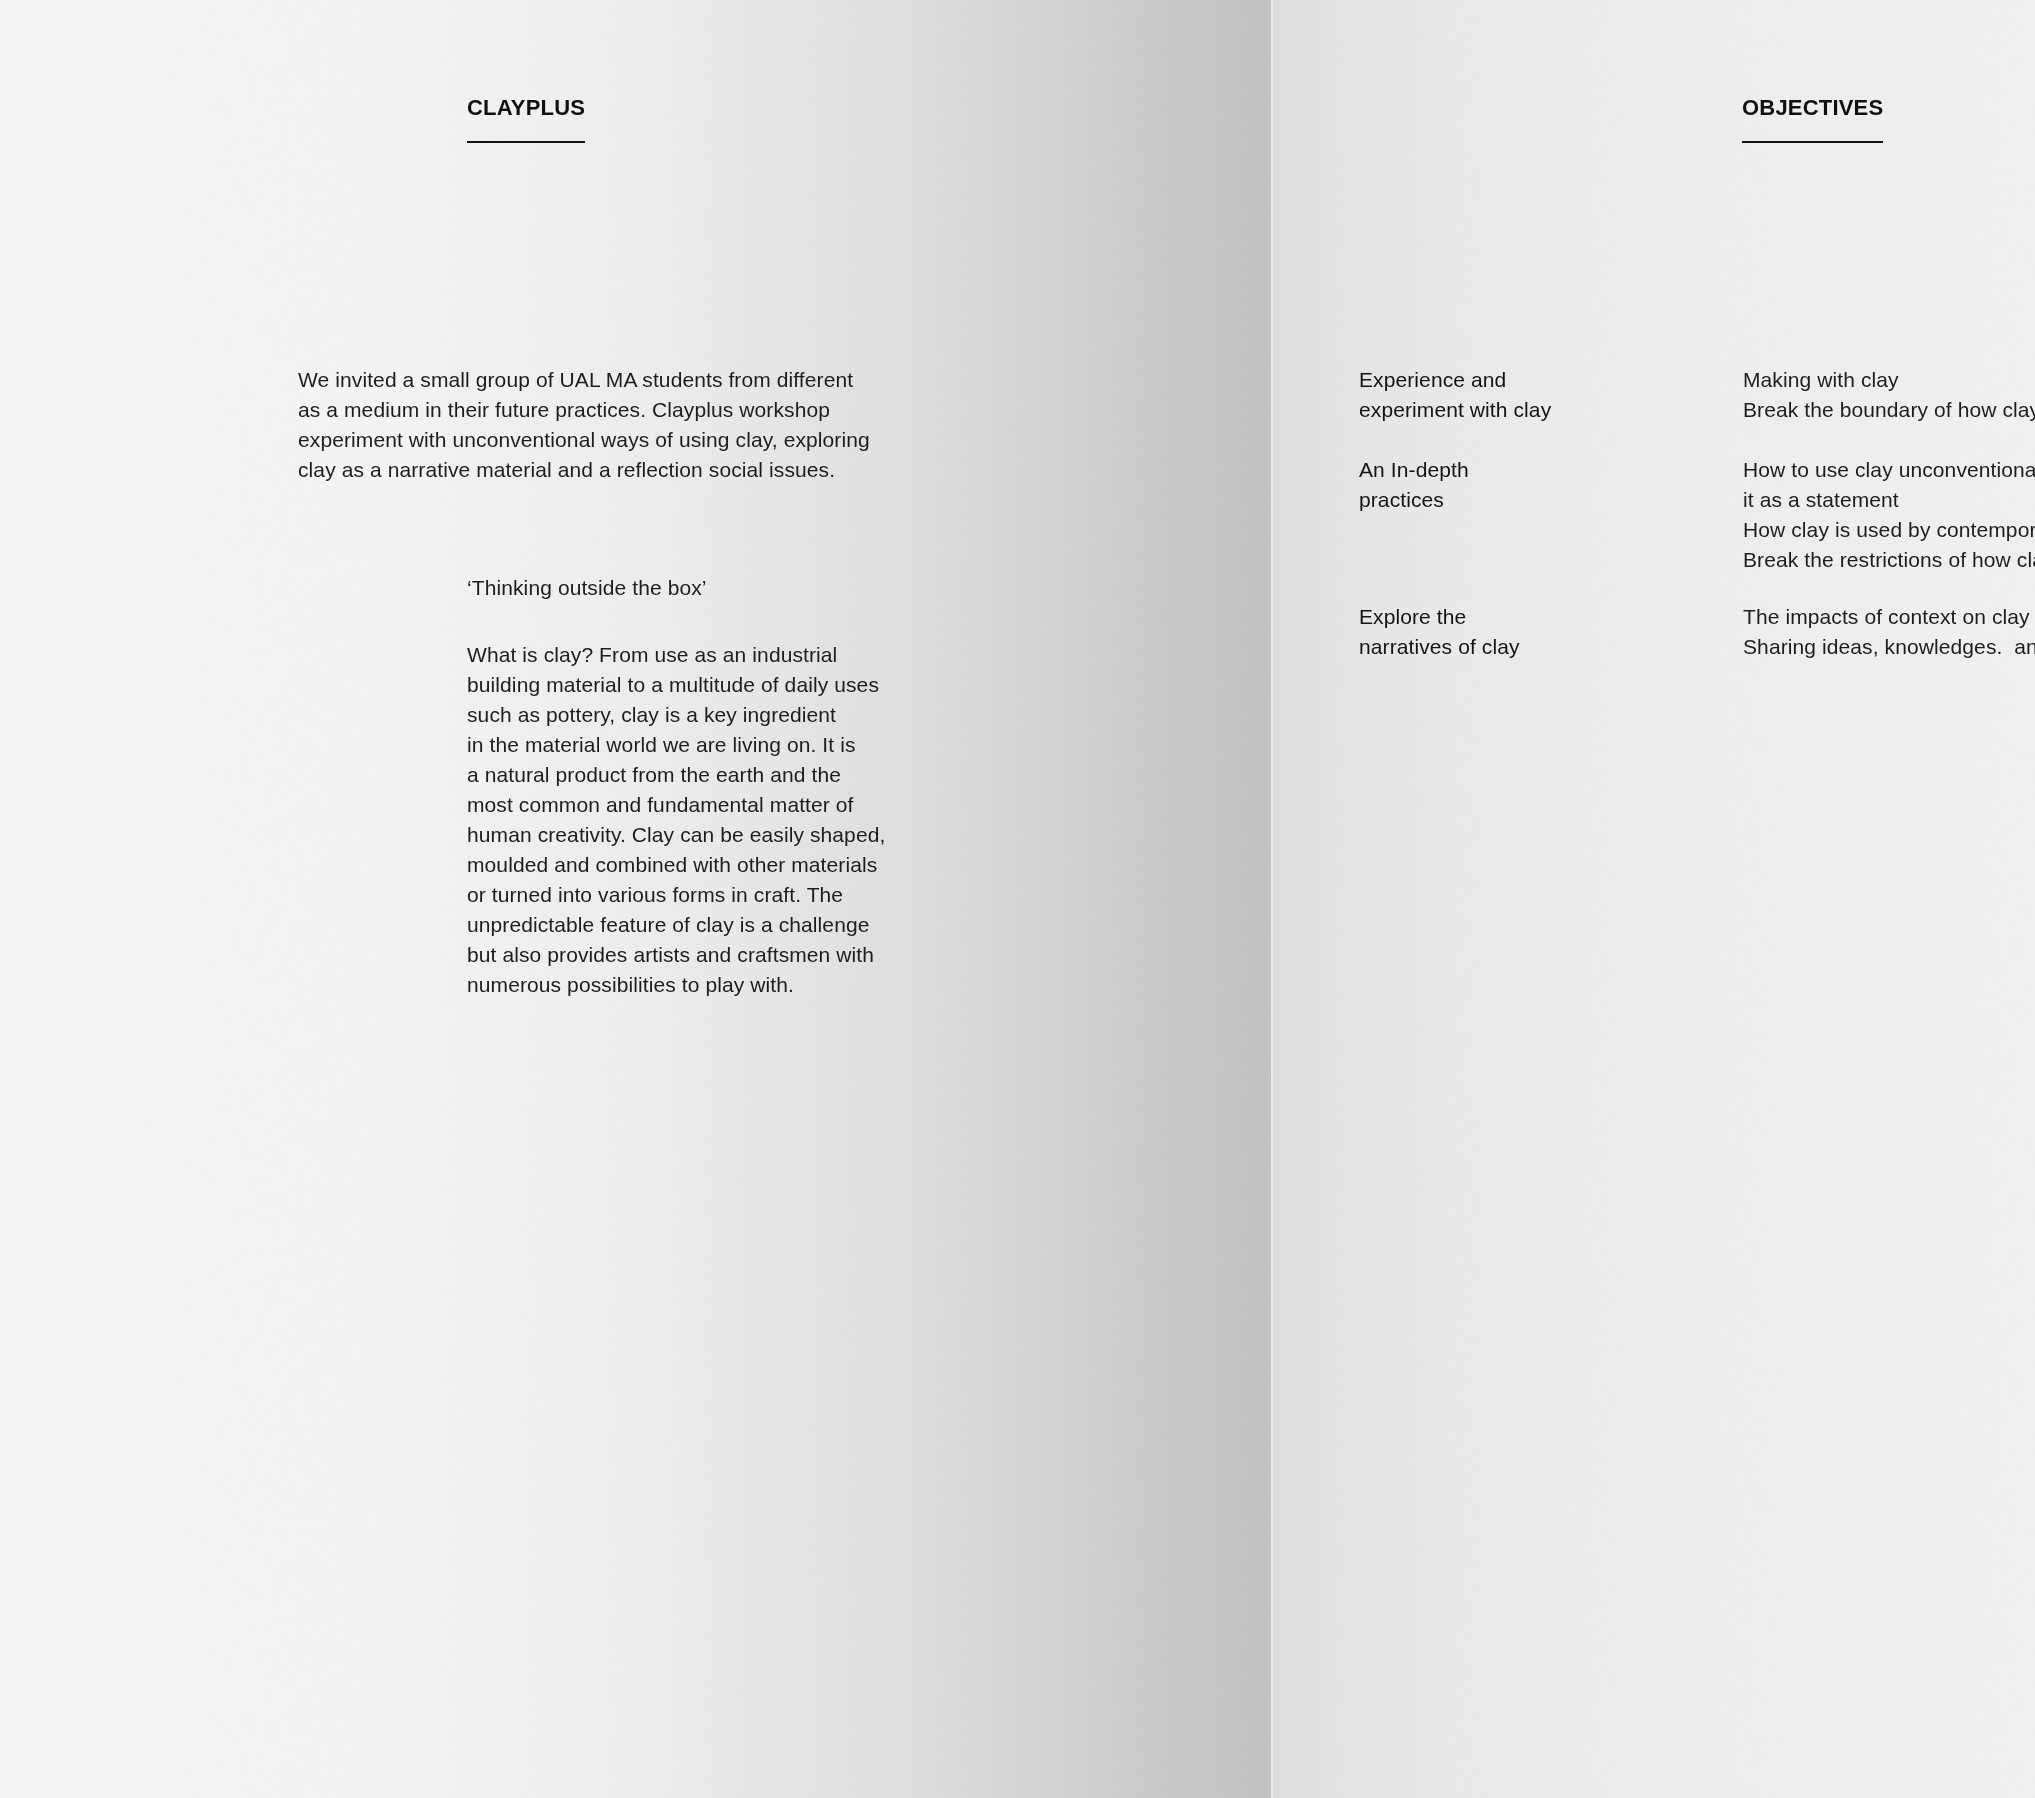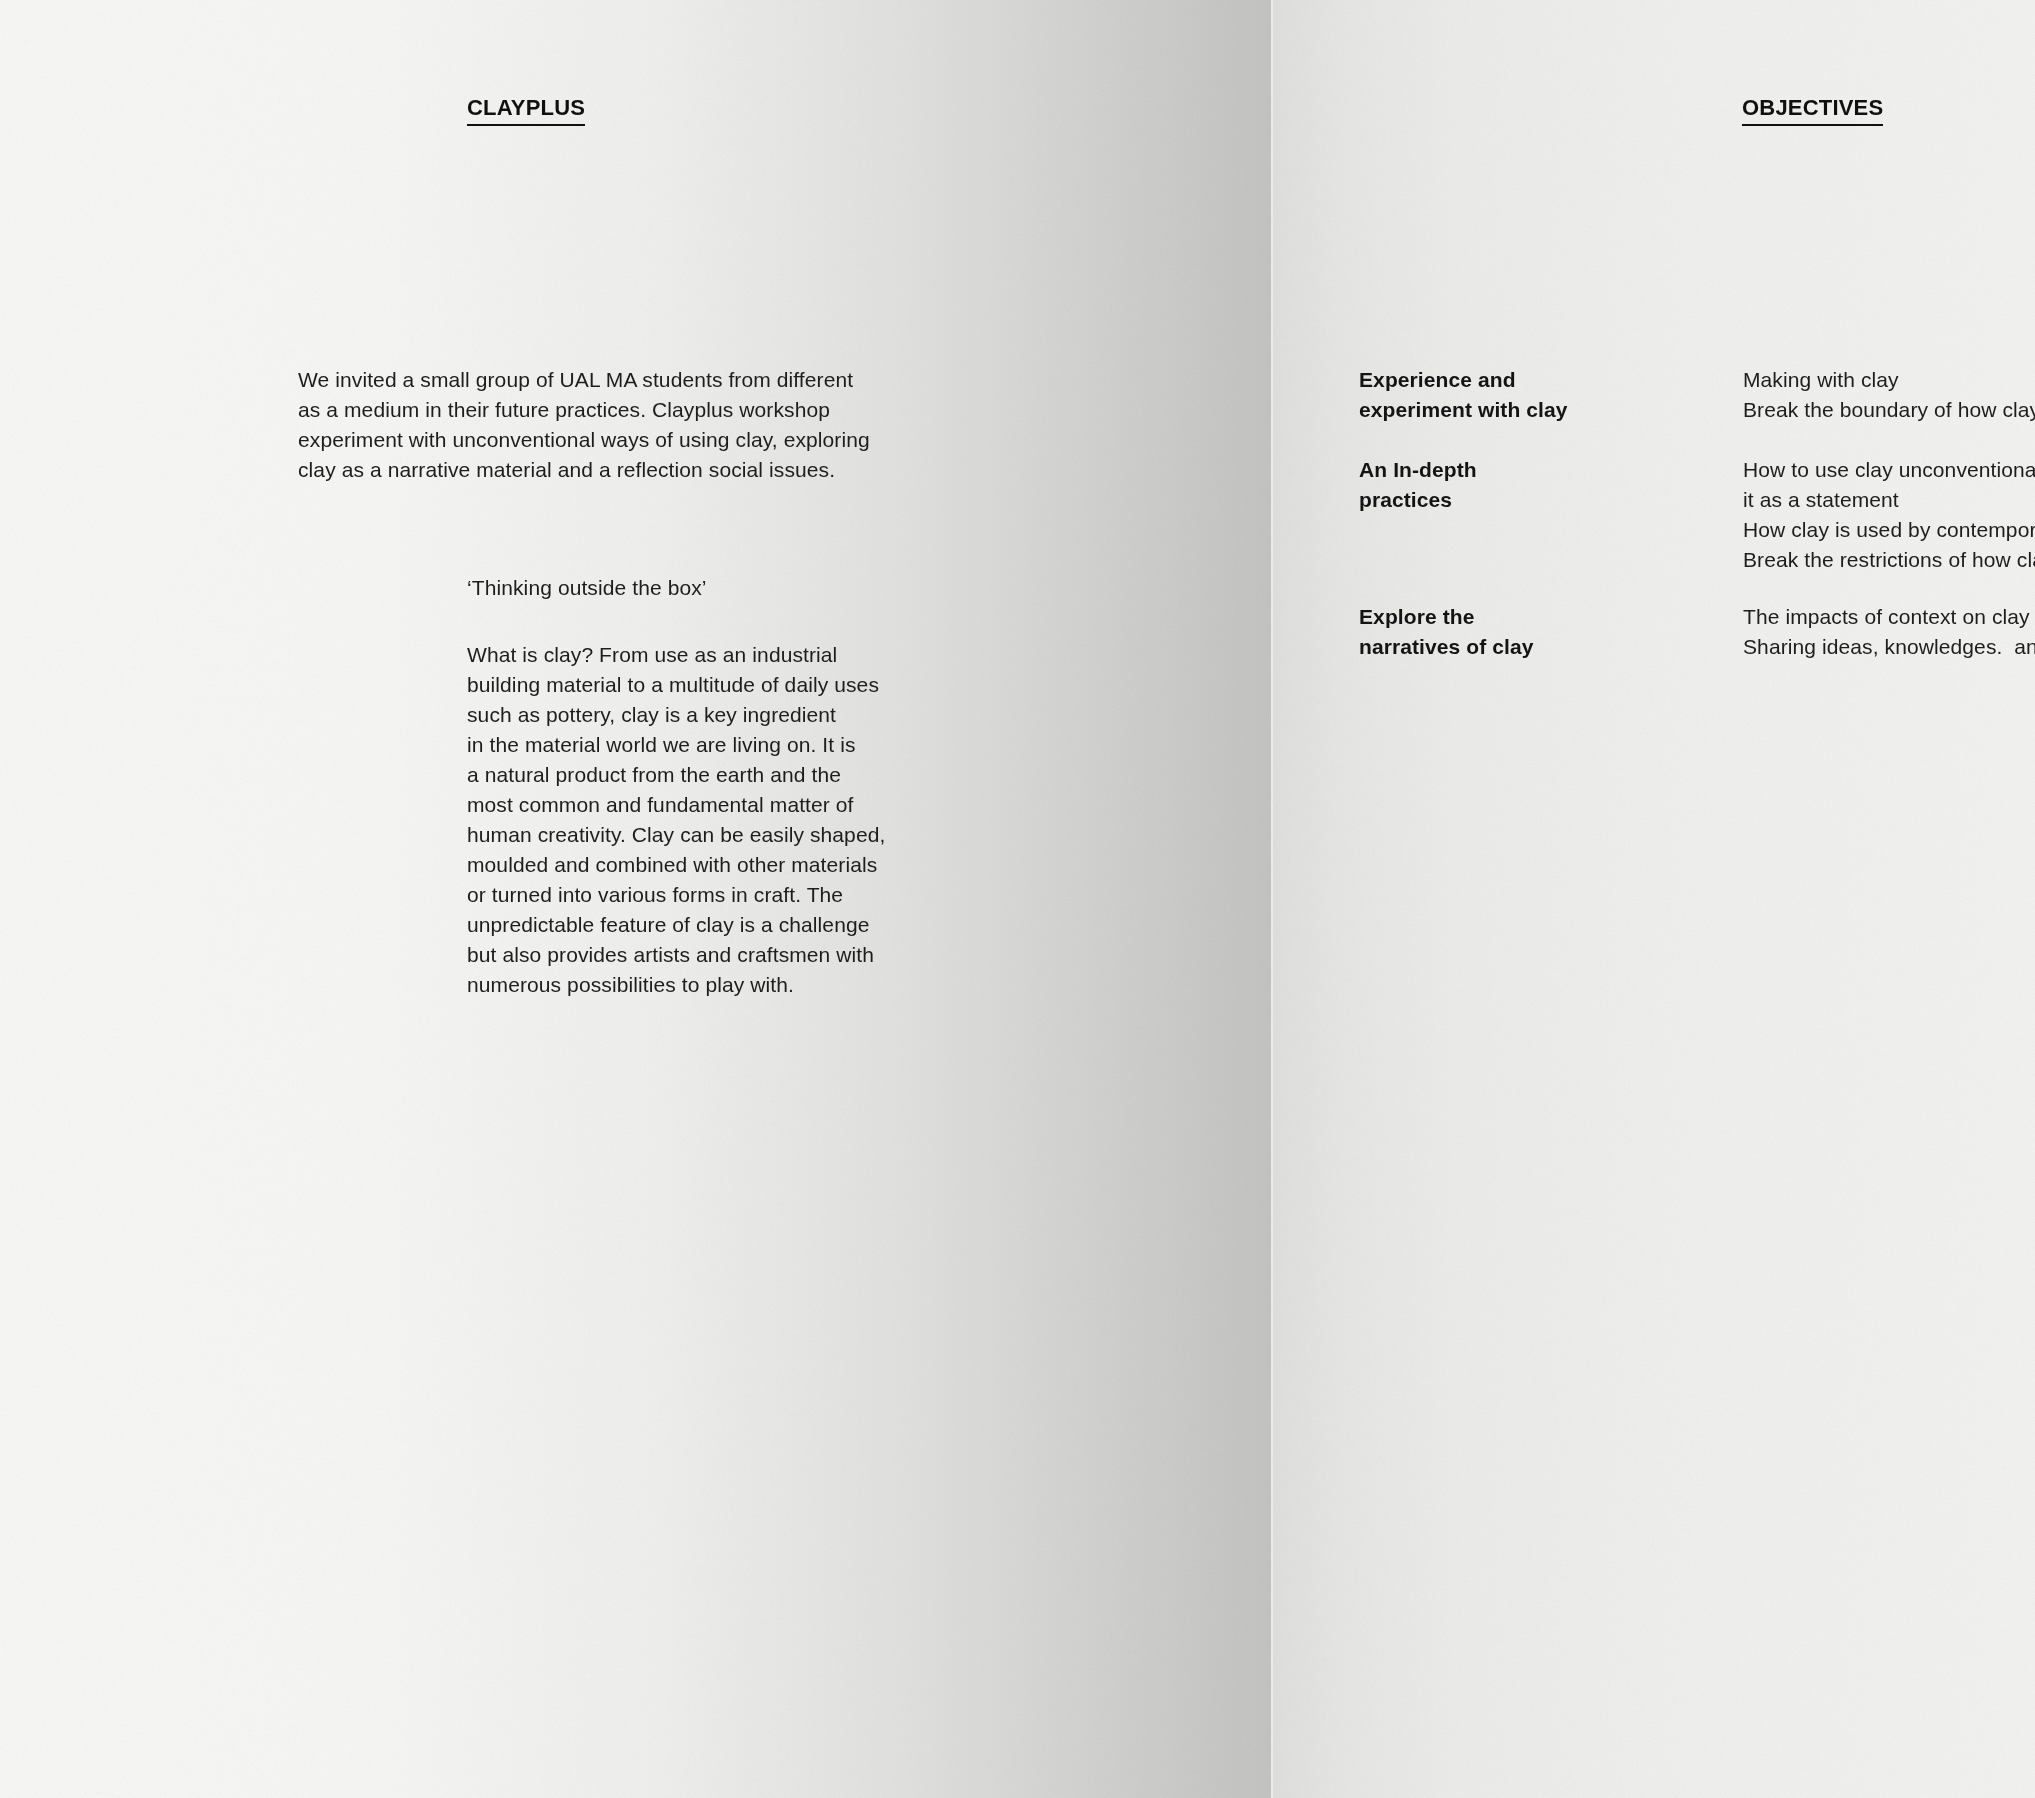--- a/index.html
+++ b/index.html
@@ -64,21 +64,21 @@
     margin: 0;
     font-size: 22px;
     line-height: 30px;
     font-weight: 700;
     color: #101010;
     letter-spacing: 0.2px;
   }
   h1.page-title .u {
     display: inline-block;
     border-bottom: 2.8px solid #111111;
-    padding-bottom: 1px;
+    padding-bottom: 18px;
   }
 
   
   .title-block   { left: 467px; top: 93px; }
   .intro-block   { left: 278px;  top: 365px; margin-left: 20px; }
   .quote-block   { left: 467px; top: 573px; }
   .body-block    { left: 467px; top: 634px; margin-top: 6px; }
 
   
   .objectives-title-block { left: 1742px; top: 93px; }
@@ -87,21 +87,21 @@
   .obj-row.row-0 { top: 365px; }
   .obj-row.row-1 { top: 455px; }
   .obj-row.row-2 { top: 602px; }
   .obj-label {
     position: absolute;
     left: 0;
     top: 0;
     width: 366px;
     font-size: 21px;
     line-height: 30px;
-    font-weight: 700;
+    font-weight: 400;
     color: #141414;
     letter-spacing: 0.1px;
   }
   .obj-points {
     position: absolute;
     left: 384px;
     top: 0;
     width: 753px;
     font-size: 21px;
     line-height: 30px;

